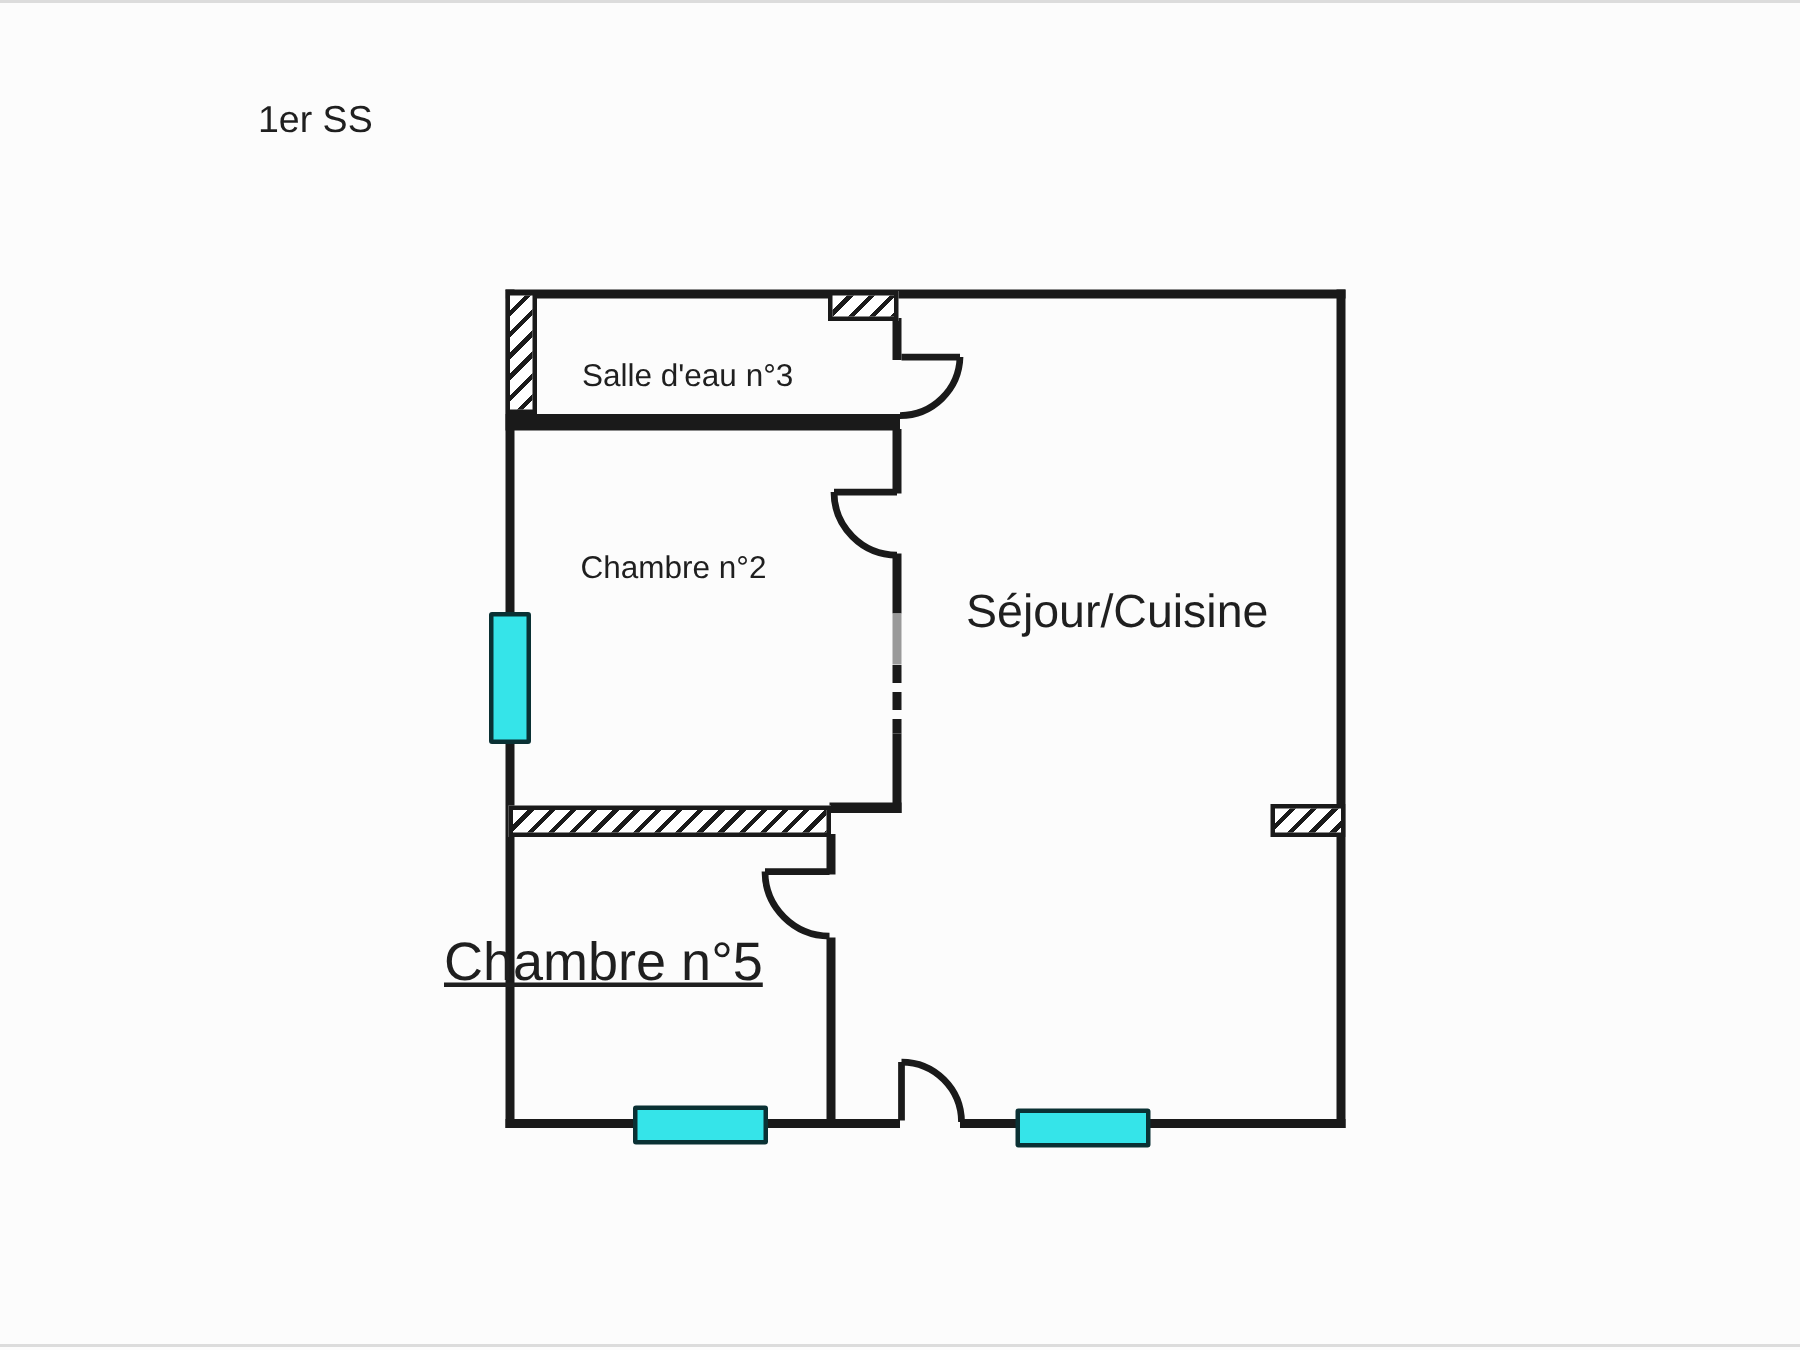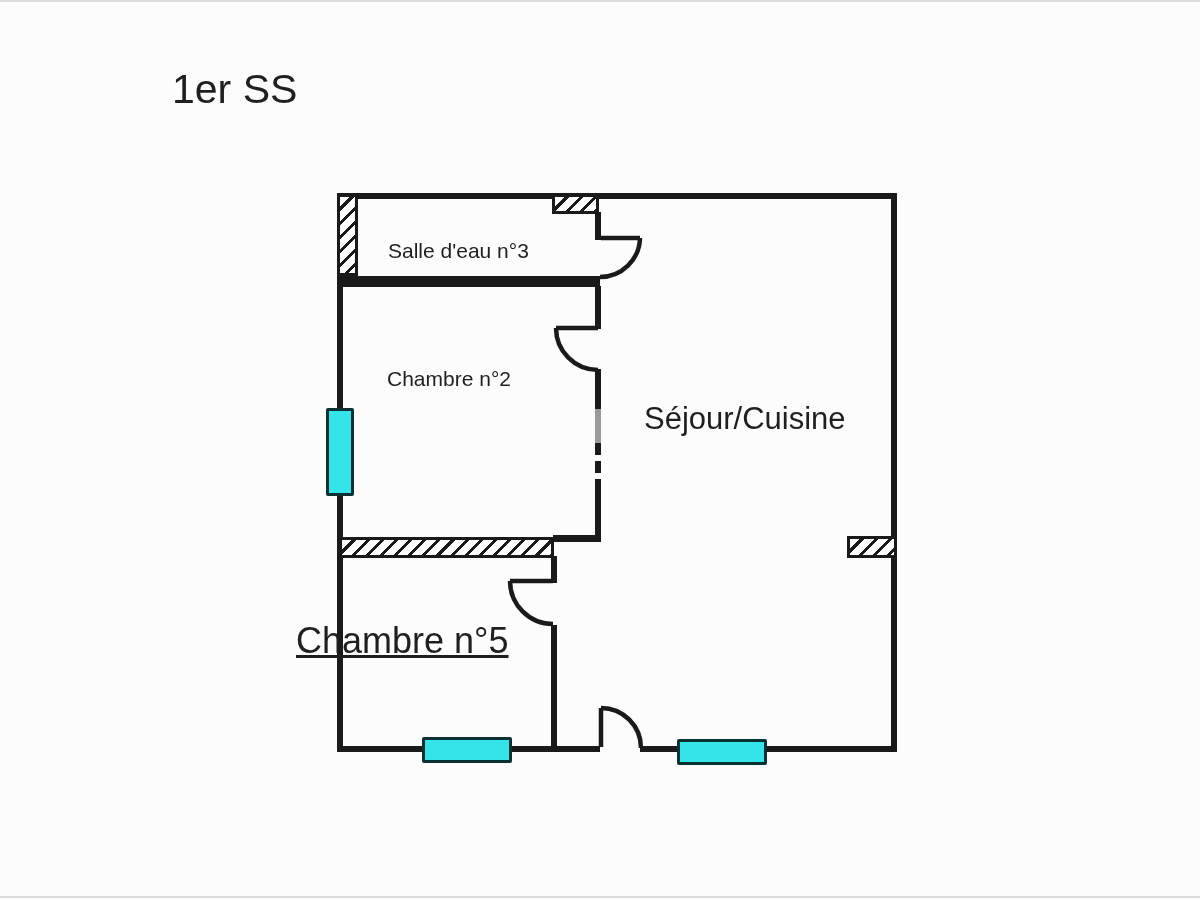--- a/index.html
+++ b/index.html
@@ -57,21 +57,21 @@
     color: var(--text, #1f1f1f);
     font-size: 21px;
     line-height: 1.05;
     white-space: nowrap;
   }
   .floor-title {
     position: absolute;
     left: 172px;
     top: 66px;
     color: var(--text, #1f1f1f);
-    font-size: 41px;
+    font-size: 25px;
     white-space: nowrap;
   }
   svg.doors {
     position: absolute;
     left: 0;
     top: 0;
     width: 1200px;
     height: 900px;
   }
   svg.doors path {
@@ -134,16 +134,16 @@
       <path d="M 510 581 A 43 43 0 0 0 553 624"></path>
     </g>
     <g>
       <path d="M 601 708 L 601 747"></path>
       <path d="M 601 708 A 40 40 0 0 1 641 748"></path>
     </g>
   </svg>
 
   <div class="room-label" style="left:388px; top:240px;">Salle d'eau n°3</div>
   <div class="room-label" style="left:387px; top:368px;">Chambre n°2</div>
-  <div class="room-label" style="left:644px; top:403px; font-size:31px;">Séjour/Cuisine</div>
+  <div class="room-label" style="left:644px; top:392px; font-size:31px;">Séjour/Cuisine</div>
   <div class="room-label" style="left:296px; top:622px; font-size:36px;text-decoration:underline;">Chambre n°5</div>
 
 </div>
 
 </body></html>

